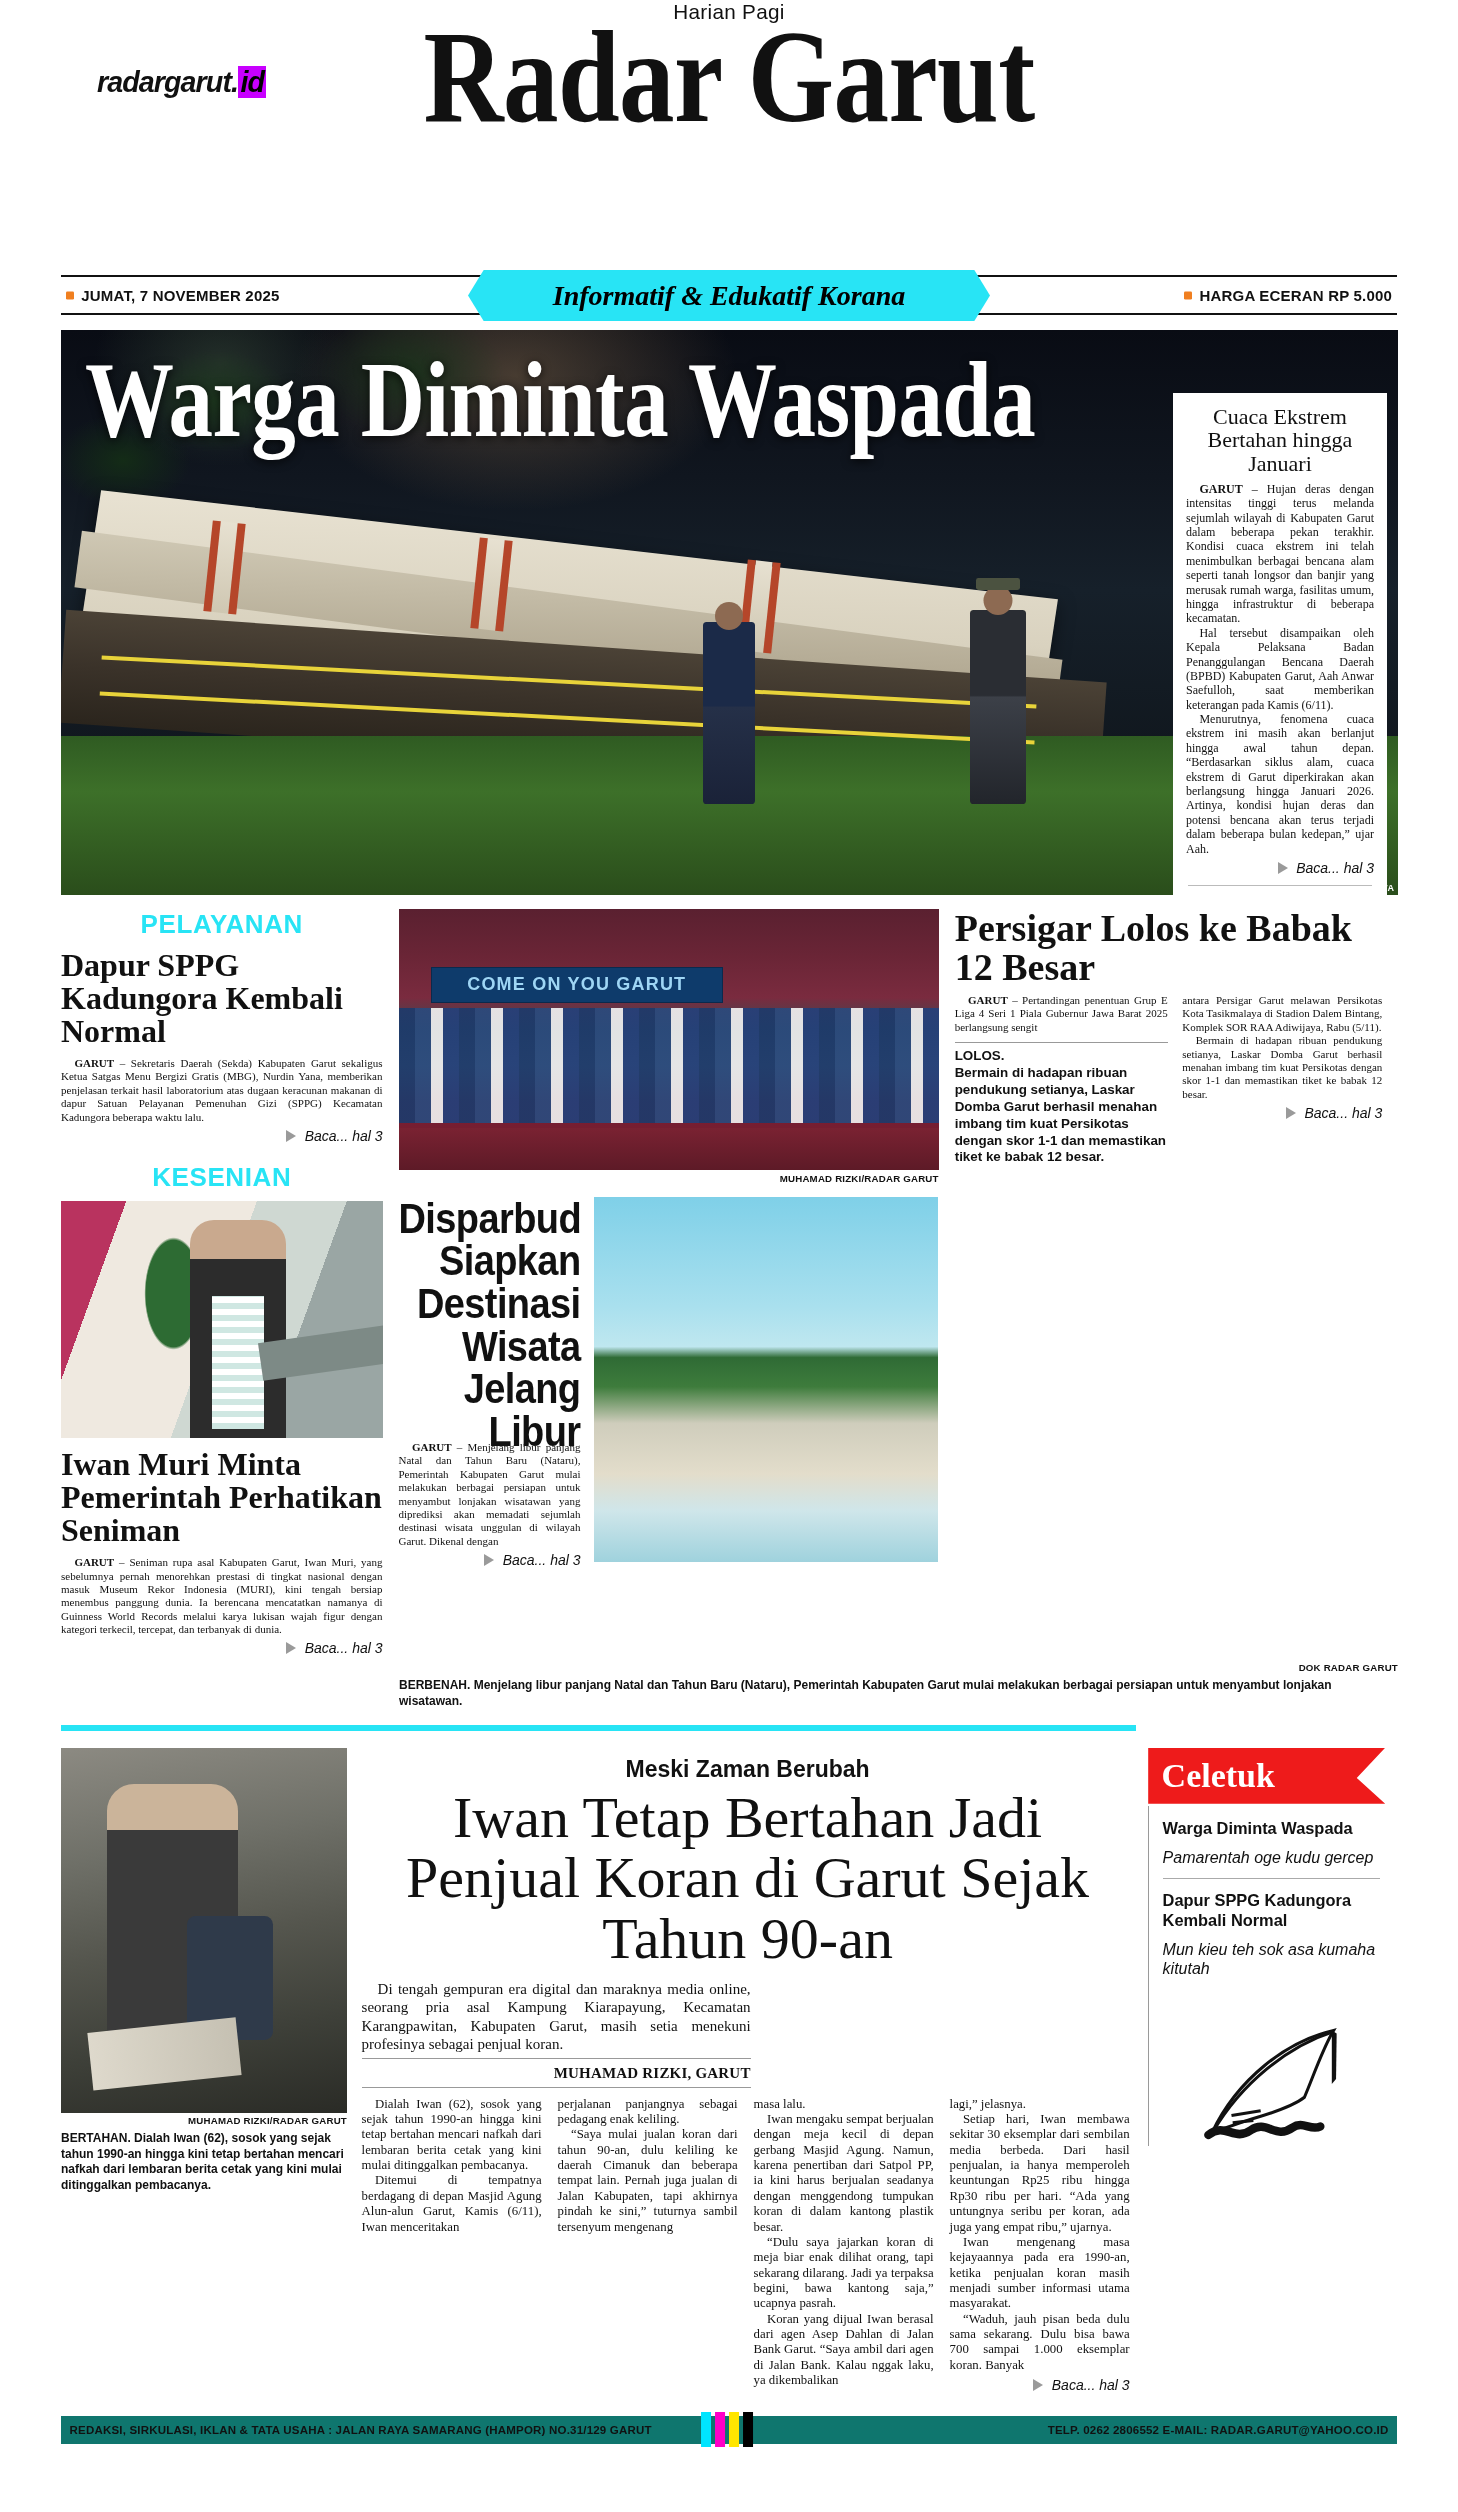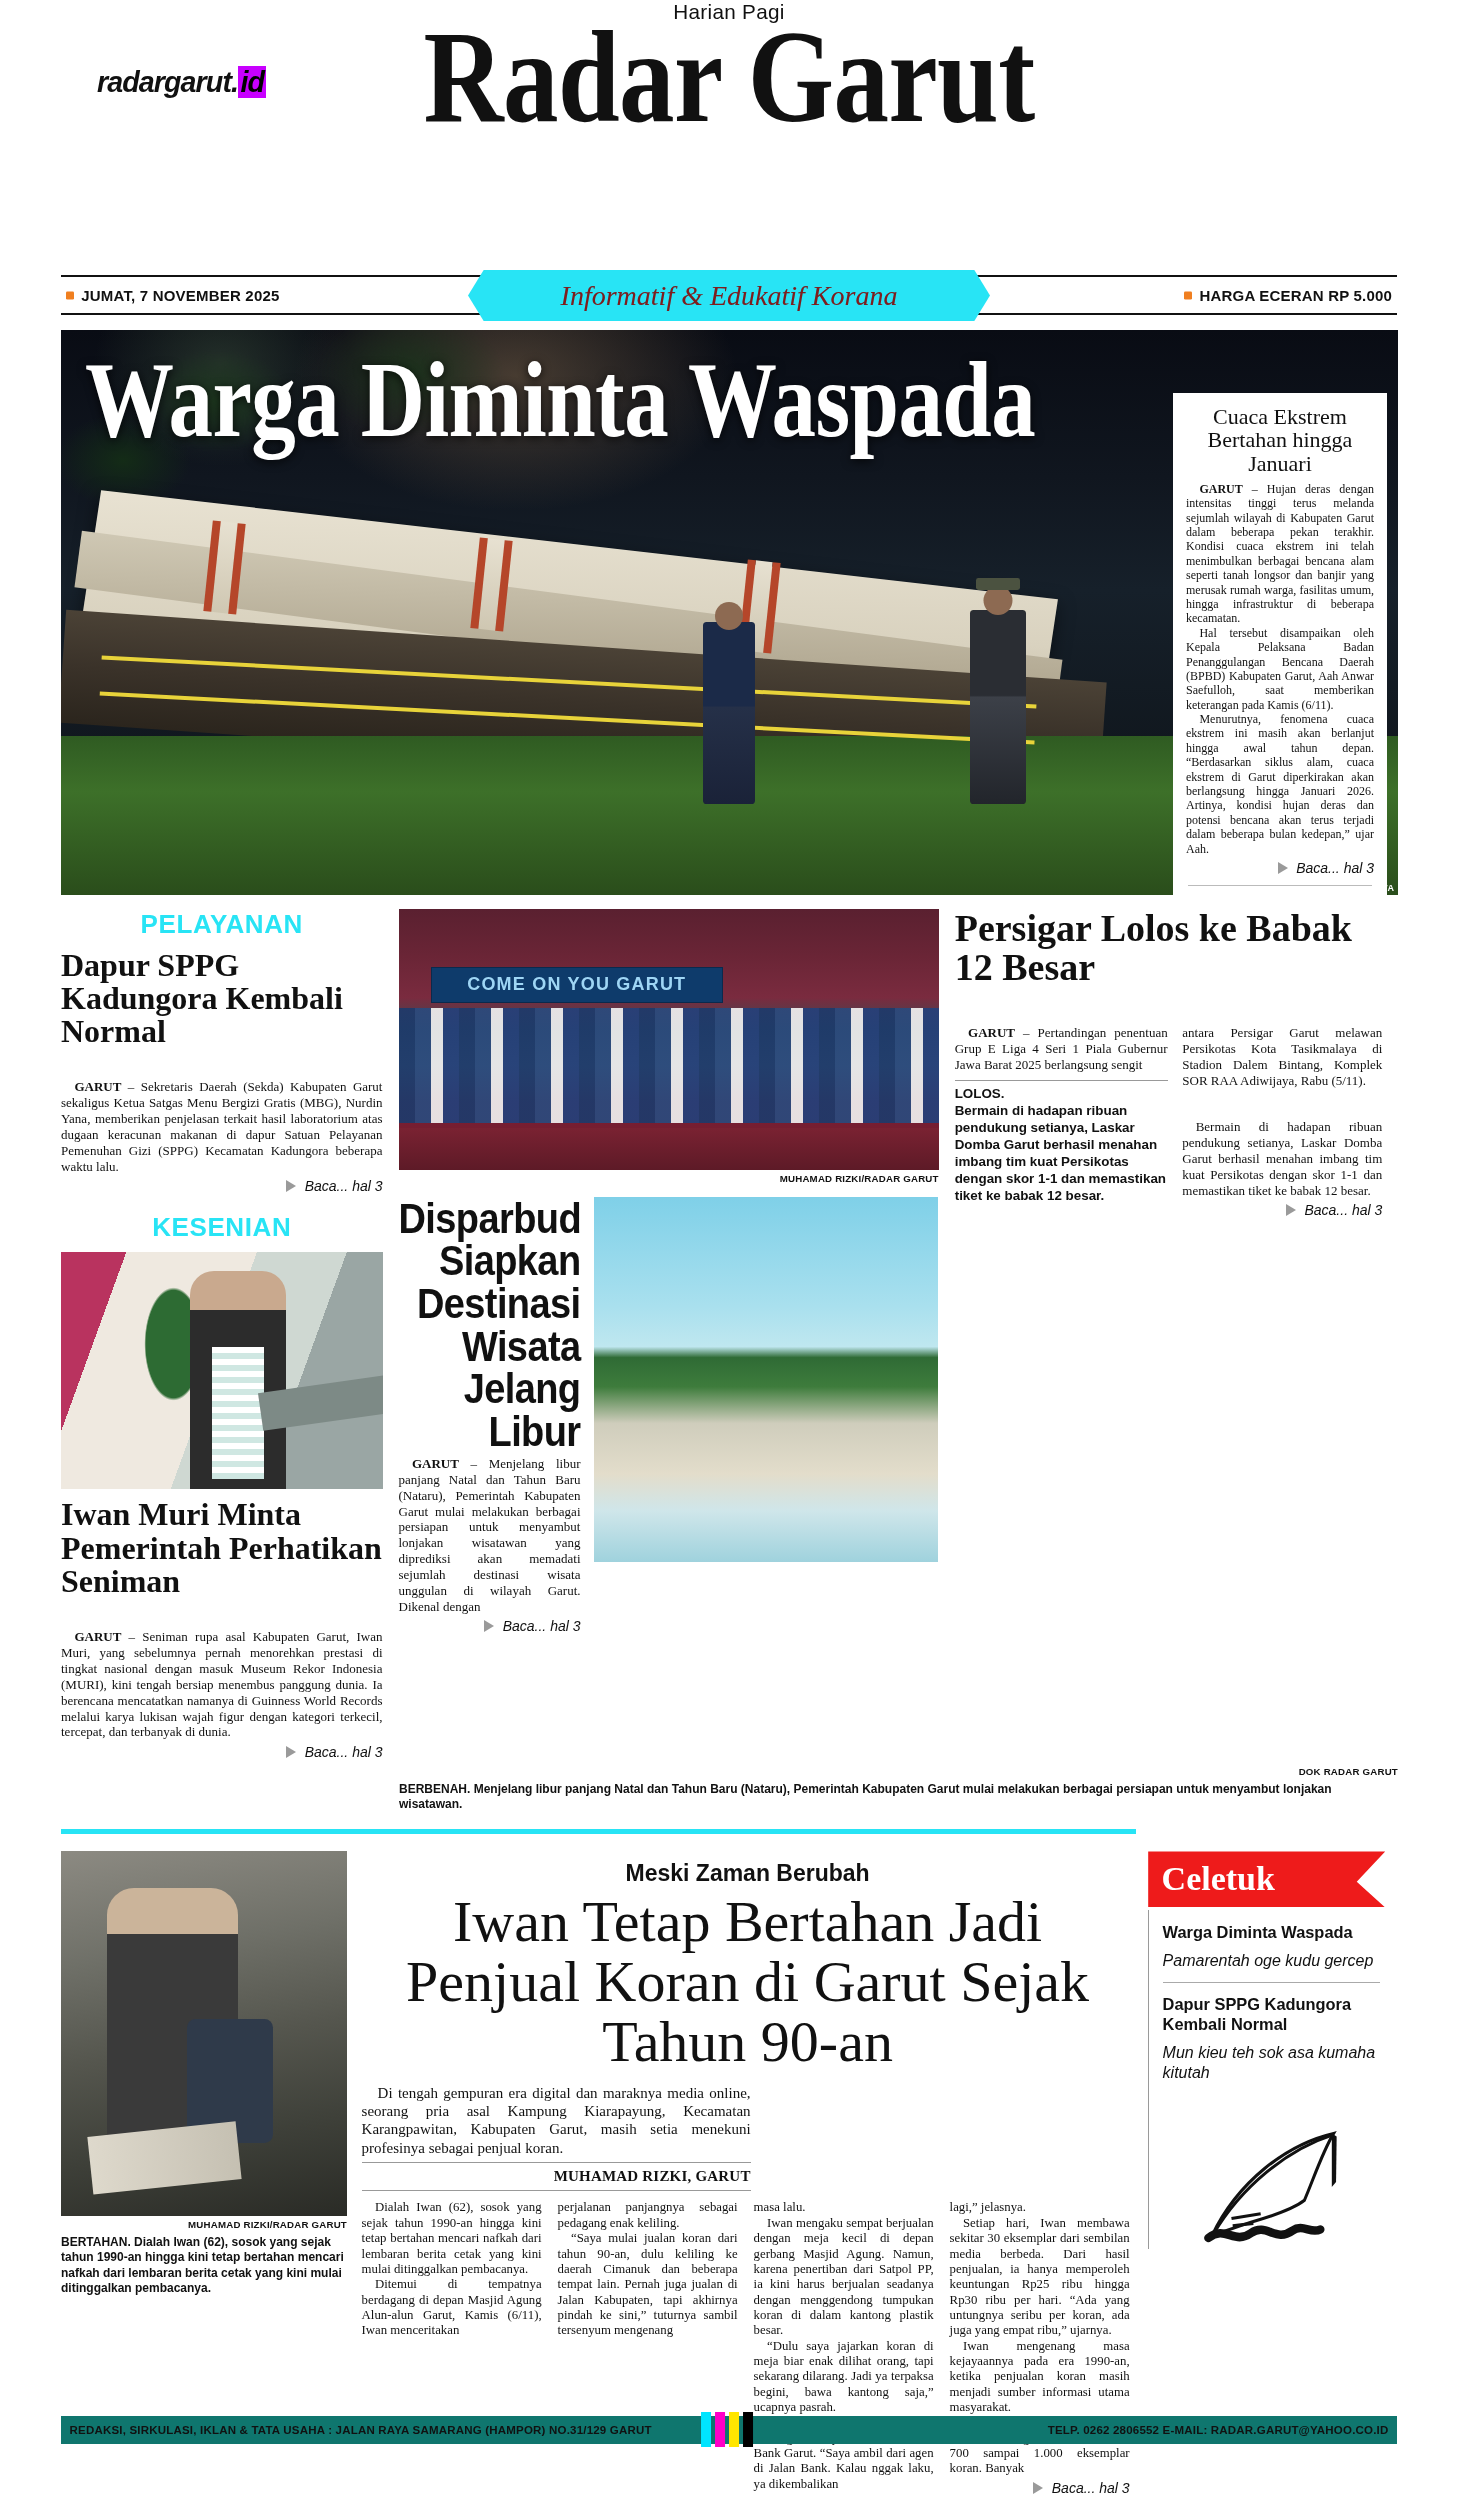--- a/index.html
+++ b/index.html
@@ -50,22 +50,22 @@
   .tagline-wrap {
     position:absolute; left:50%; transform:translateX(-50%);
     top:-4.9px; width:522px; height:51px; z-index:5;
   }
   .tagline-shape {
     width:100%; height:100%; background:#28e4f5;
     clip-path: polygon(3% 0, 97% 0, 100% 50%, 97% 100%, 3% 100%, 0 50%);
     display:flex; align-items:center; justify-content:center;
   }
   .tagline-text {
-    font-family:"Liberation Serif", serif; font-style:italic; font-weight:400;
-    font-size:28px; color:#7f1d1d; letter-spacing:0px;
+    font-family:"Liberation Serif", serif; font-style:italic; font-weight:700;
+    font-size:28px; color:#000000; letter-spacing:0px;
     text-shadow:0 0 0.6px #28b8c8;
   }
 
   
   .hero { position:relative; margin-top:14.6px; height:565px; width:1337px;
           background:linear-gradient(165deg,#0b0d16 0%, #121a24 30%, #1a2430 55%, #0d1016 100%);
           overflow:hidden; }
   .hero .sky { position:absolute; inset:0;
     background:
       radial-gradient(ellipse 316px 194px at 34% 8%, rgba(120,96,70,.55), transparent 70%),
@@ -159,21 +159,21 @@
 
   .kicker {
     font-family:"Liberation Sans", sans-serif; font-weight:700;
     font-size:26px; color:#28e4f5; text-align:center; letter-spacing:0.6px;
     margin-bottom:8.5px;
   }
   .sec-head {
     font-family:"Liberation Serif", serif; font-weight:700;
     font-size:32px; line-height:1.04; margin-bottom:8.5px;
   }
-  .colbody p { font-size:13px; line-height:1.22;margin-top:31px; }
+  .colbody p { font-size:11px; line-height:1.22; }
 
   .photo { background:#cfcfcf; position:relative; overflow:hidden; }
   .photo-credit {
     font-family:"Liberation Sans", sans-serif; font-weight:700;
     font-size:9.7px; text-align:right; letter-spacing:0.2px; margin-top:2.4px;
   }
 
   
   .ph-stadium { width:100%; height:261px;
     background:linear-gradient(180deg,#5a2030 0%, #6a2536 18%, #7a2b3f 34%, #3b4a52 46%, #5c6d74 60%, #7b1f33 74%, #6d1c2e 100%); }

